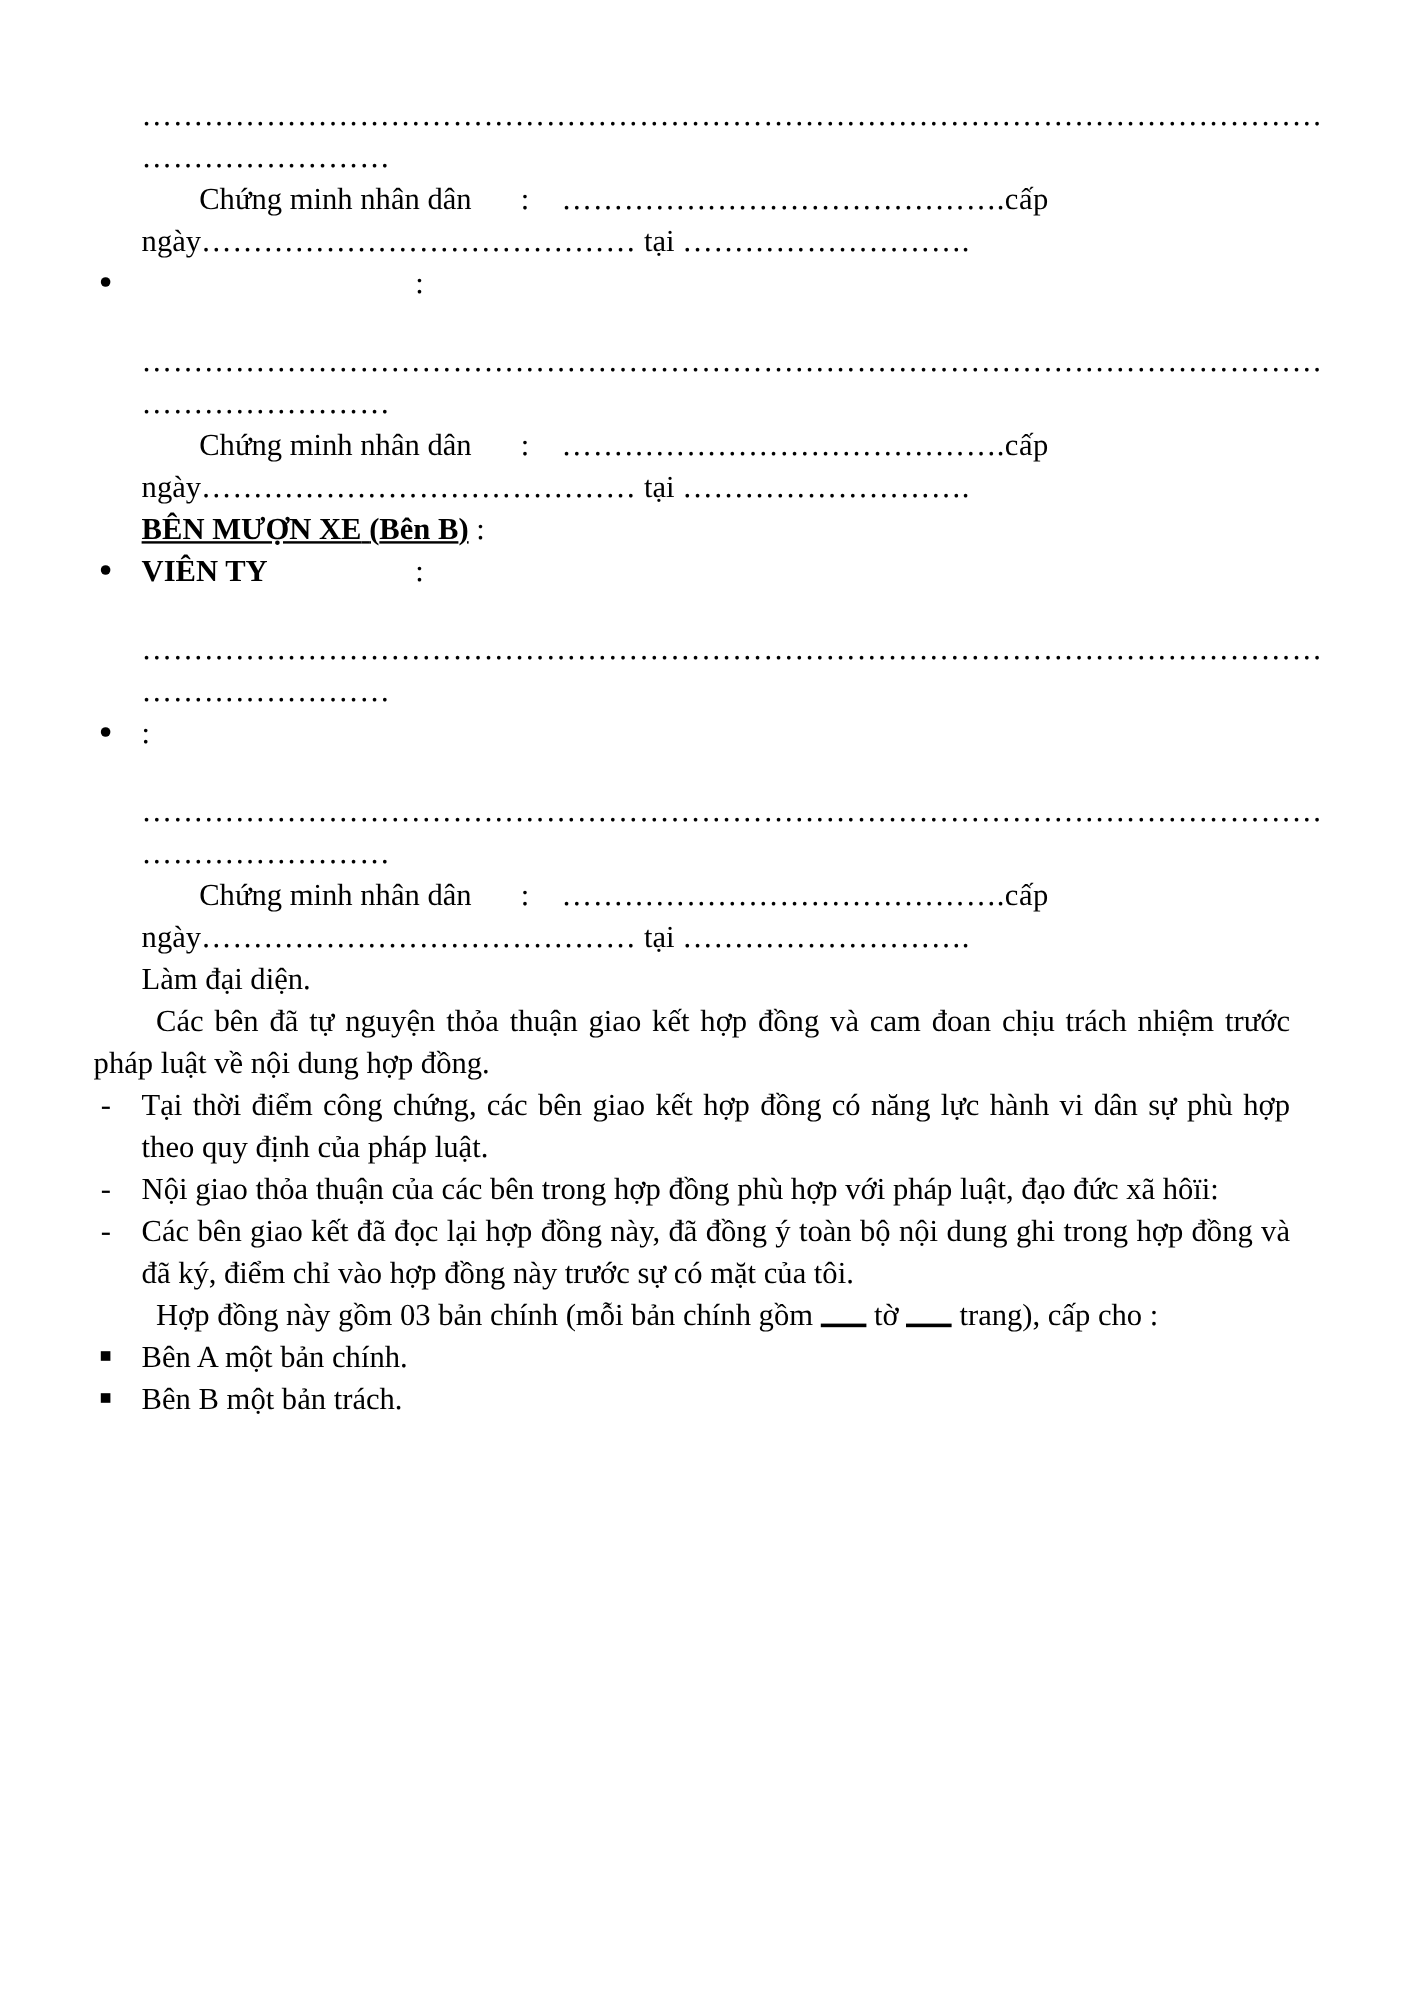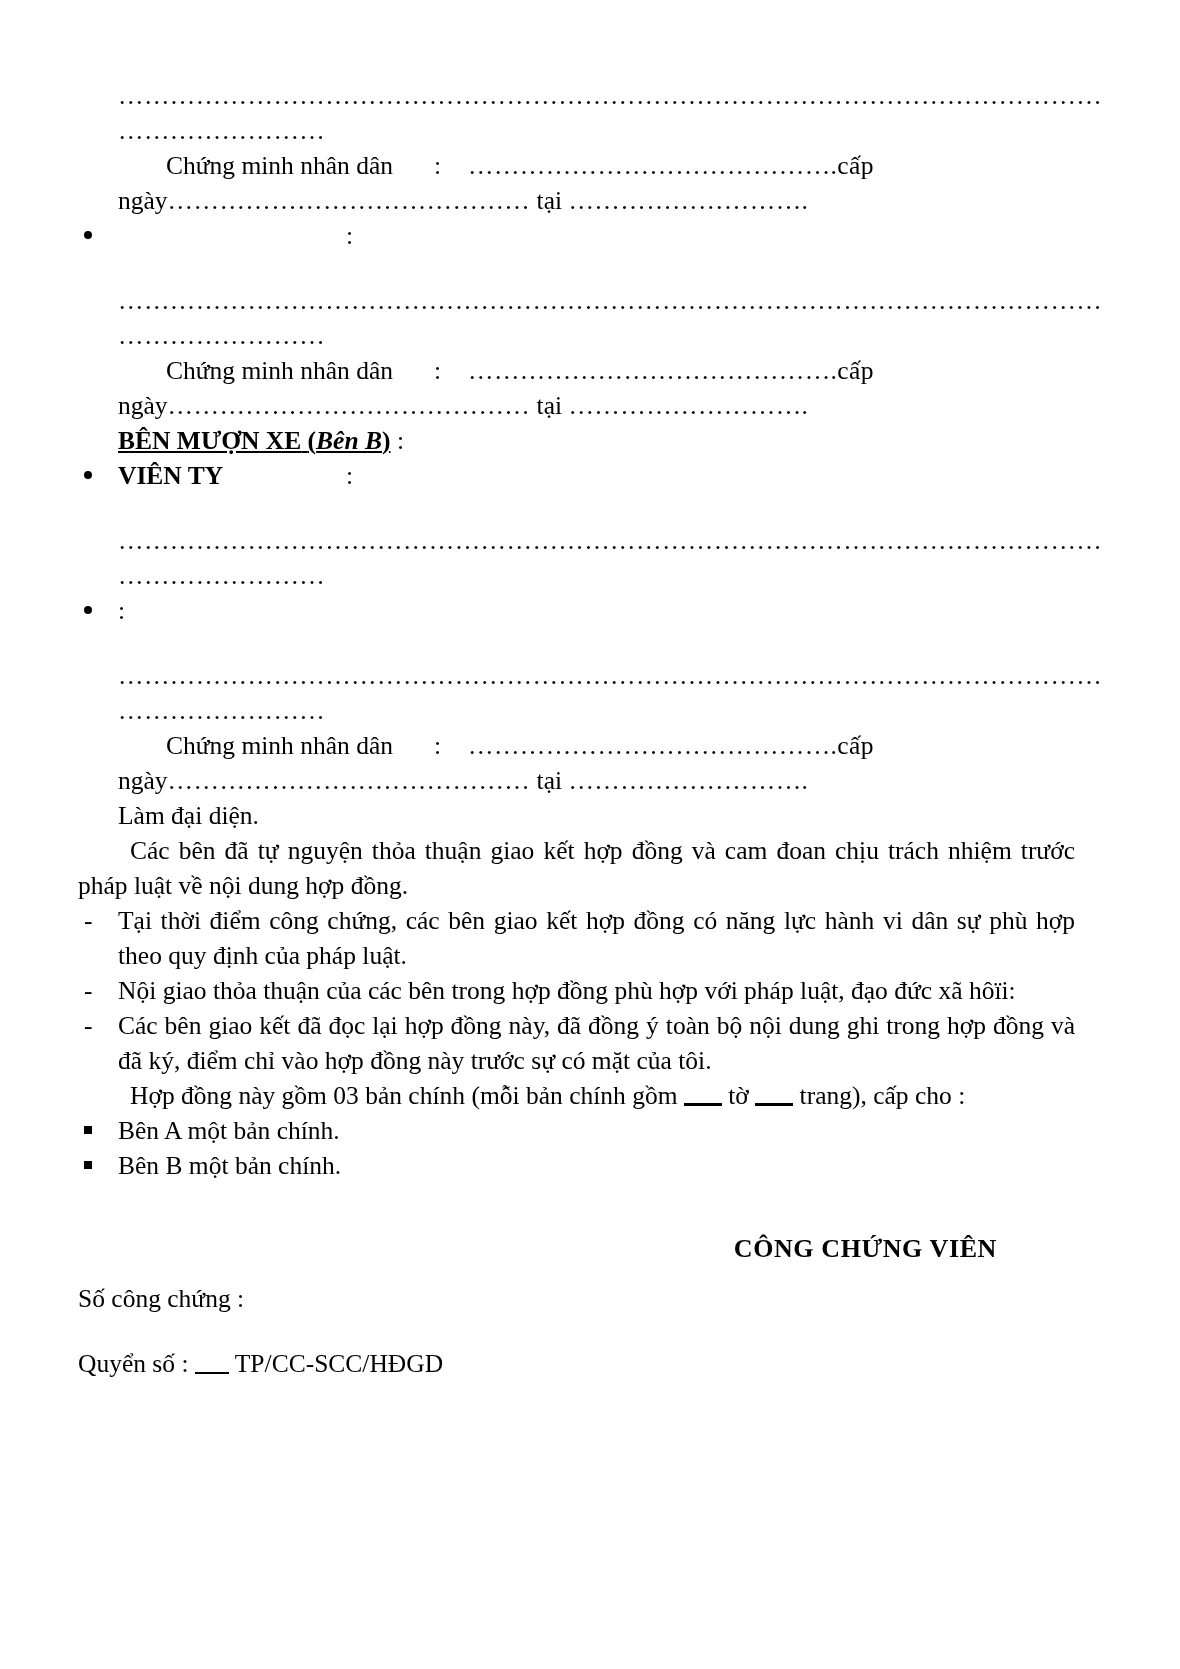--- a/index.html
+++ b/index.html
@@ -103,21 +103,21 @@
     width: 228px;
     flex: 0 0 228px;
   }
   .bullet-body .inner .col {
     width: 34px;
     flex: 0 0 34px;
   }
 
   .strong { font-weight: bold; }
   .uline { text-decoration: underline; }
-  .ital { font-style: italic; }
+  .ital { }
 
   .dotted-wide {
     font-size: 25.5px;
     line-height: 35px;
     letter-spacing: 0.4px;
   }
 
   .indent-block { padding-left: 40px; }
 
   .blank-underline {
@@ -274,35 +274,22 @@
 
     <div class="line para-indent"><span>Hợp đồng này gồm 03 bản chính (mỗi bản chính gồm</span> <span class="blank-underline-wide"></span> <span>tờ</span> <span class="blank-underline-wide"></span> <span>trang), cấp cho :</span></div>
 
     <div class="bullet-row">
       <span class="bullet-mark"><span class="sq"></span></span>
       <span class="bullet-body">Bên A một bản chính.</span>
     </div>
 
     <div class="bullet-row">
       <span class="bullet-mark"><span class="sq"></span></span>
-      <span class="bullet-body">Bên B một bản chính.</span>
+      <span class="bullet-body">Bên B một bản trách.</span>
     </div>
 
 
   </div>
 
   <div class="spacer-lg"></div>
 
-  <div>
-
-    <div class="notary-title">CÔNG CHỨNG VIÊN</div>
-
-    <div class="spacer-sm"></div>
-
-    <div class="footer-line footer-block">Số công chứng :</div>
-
-    <div class="spacer-md"></div>
-
-    <div class="footer-line footer-block"><span>Quyển số :</span> <span class="blank-underline"></span> <span>TP/CC-SCC/HĐGD</span></div>
-
-  </div>
 
 </div>
 
 </body></html>

